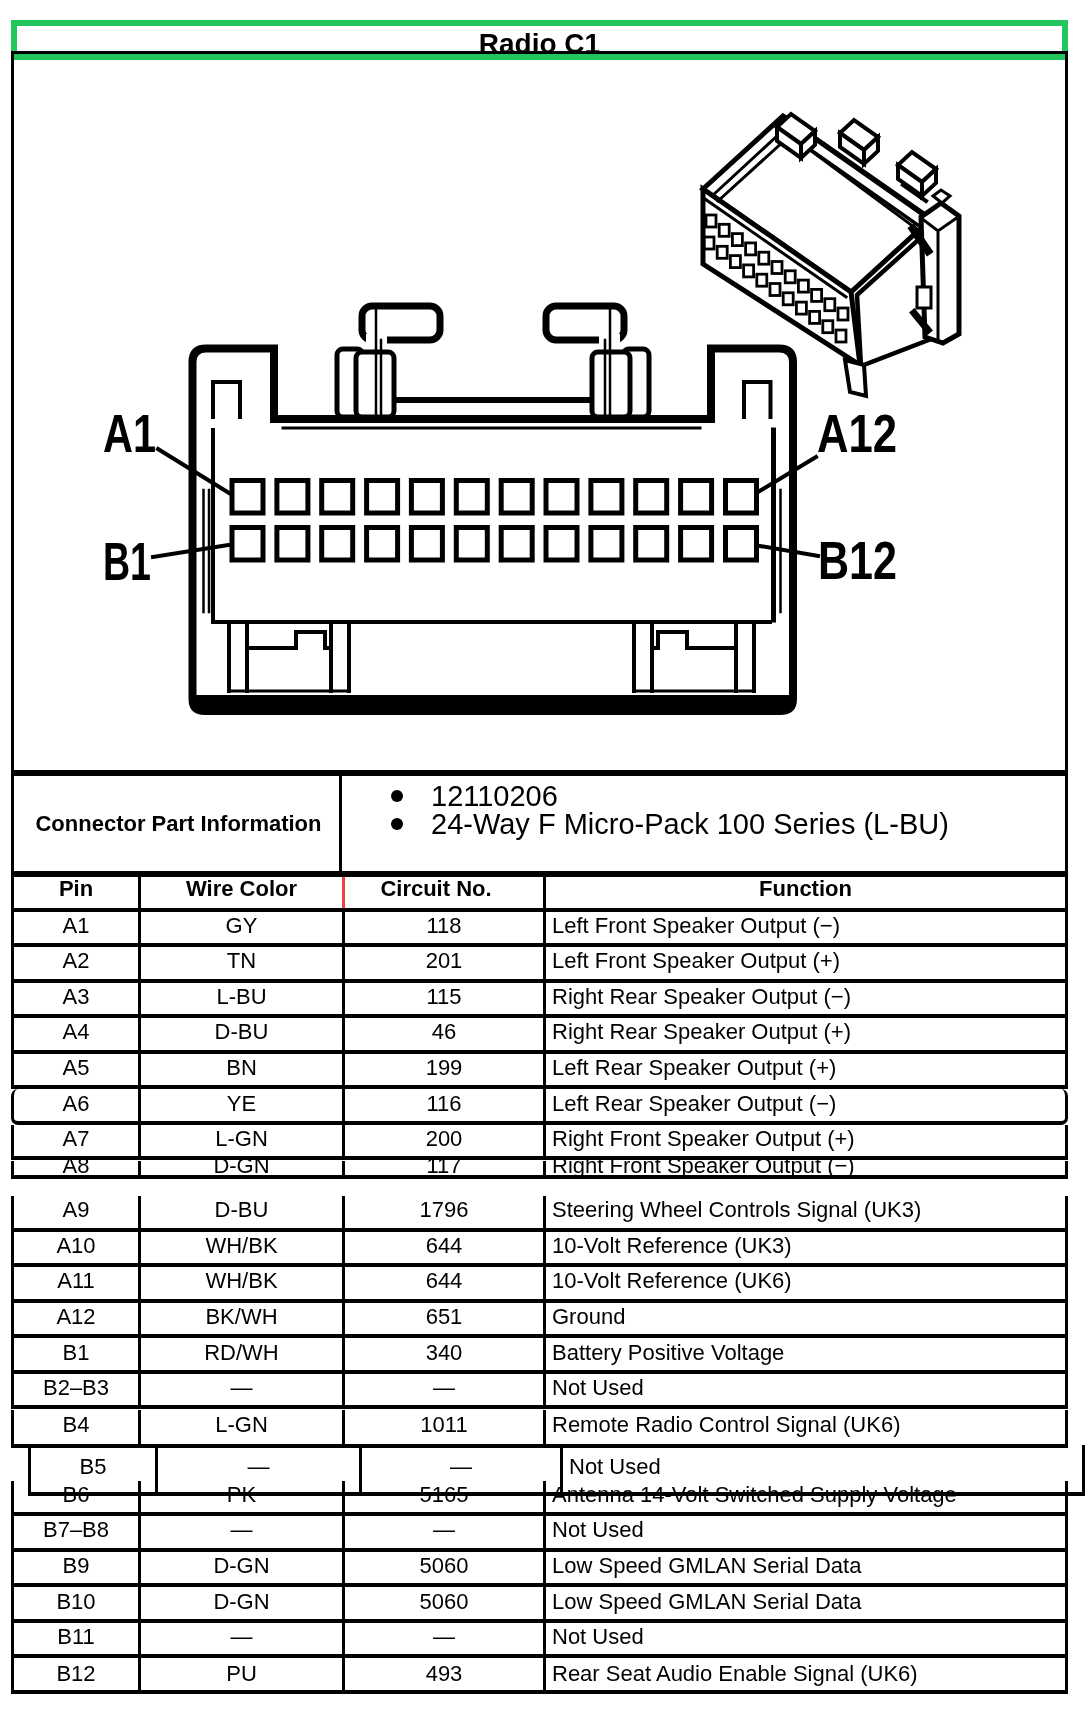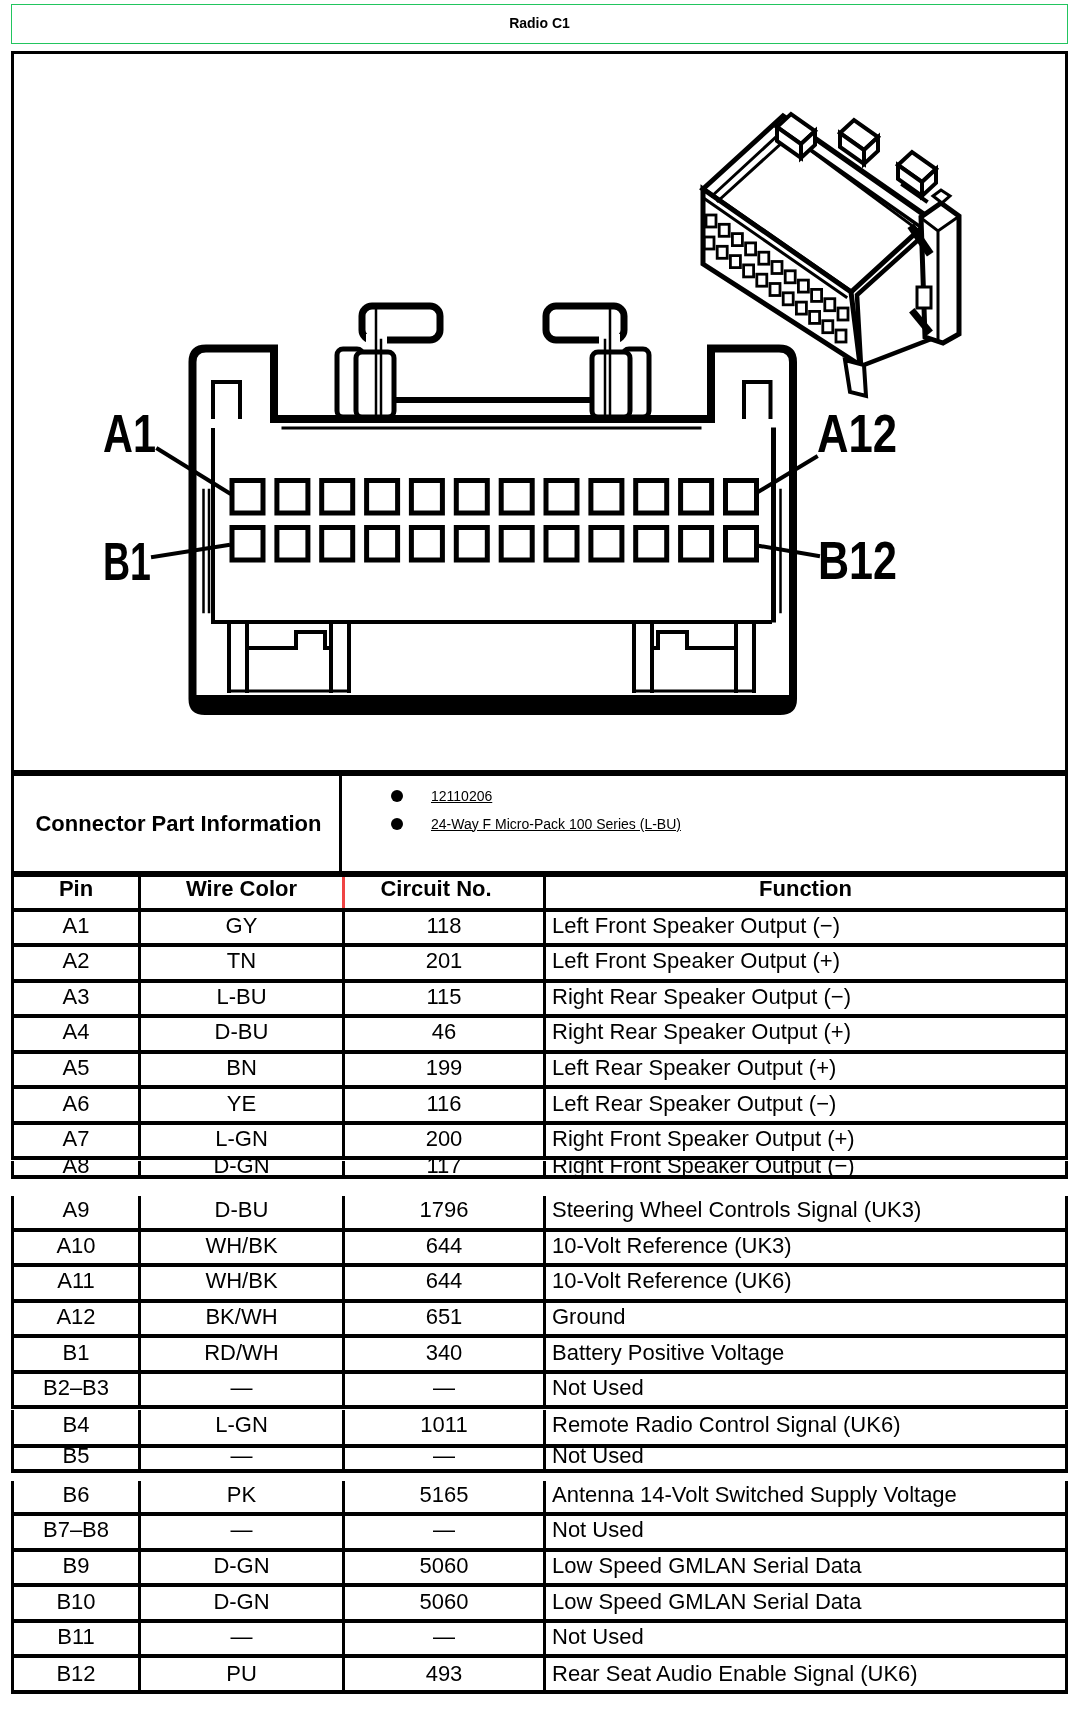--- a/index.html
+++ b/index.html
@@ -1,26 +1,26 @@
 <!DOCTYPE html>
 <html><head>
 <meta charset="utf-8">
 <style>
 html,body{margin:0;padding:0;background:#ffffff;}
 .page{position:relative;width:1090px;height:1715px;background:#ffffff;overflow:hidden;
   font-family:"Liberation Sans",sans-serif;color:#000;}
 .abs{position:absolute;box-sizing:border-box;}
-.titlebar{left:11px;top:4px;width:1057px;height:40px;border:1px solid #22c55e;
-  font-weight:bold;font-size:14px;text-align:center;line-height:36px;}
+.titlebar{left:11px;top:20px;width:1057px;height:40px;border:6px solid #22c55e;
+  font-weight:bold;font-size:28px;text-align:center;line-height:36px;}
 .diagbox{left:11px;top:51px;width:1057px;height:725px;border:3px solid #000;border-bottom-width:6px;}
 .inforow{left:11px;top:770px;width:1057px;height:107px;border:3px solid #000;border-top-width:6px;border-bottom-width:6px;}
 .infoleft{left:11px;top:770px;width:331px;height:107px;font-weight:bold;font-size:22px;
   display:flex;align-items:center;justify-content:center;padding-left:4px;box-sizing:border-box;}
 .vline{background:#000;}
-.inforight{left:377px;top:781.5px;width:680px;font-size:14px;line-height:28px;text-decoration:underline;}
+.inforight{left:377px;top:781.5px;width:680px;font-size:29px;line-height:28px;}
 .bullet{position:relative;padding-left:54px;margin-bottom:0;}
 .dot{position:absolute;left:14px;top:8px;width:12px;height:12px;border-radius:50%;background:#000;}
 .thead{left:11px;top:871px;width:1057px;height:40.5px;border:3px solid #000;border-top-width:6px;border-bottom-width:4px;
   font-weight:bold;font-size:22px;}
 .trow{position:absolute;box-sizing:border-box;left:11px;width:1057px;
   border:3px solid #000;border-top-width:0;border-bottom-width:4px;font-size:22px;}
 .trow:last-of-type{border-bottom-width:4.5px;}
 .trow:last-of-type .c1,.trow:last-of-type .c2,.trow:last-of-type .c3,.trow:last-of-type .c4{padding-bottom:0;}
 .c1,.c2,.c3,.c4{position:absolute;top:0;bottom:0;display:flex;align-items:center;box-sizing:border-box;padding-bottom:3px;}
 .c1{left:0;width:124px;justify-content:center;}
@@ -263,21 +263,21 @@
       <div class="c4">Right Rear Speaker Output (+)</div>
 </div>
 
 <div class="trow" style="top:1053.8px;height:35.6px;">
 <div class="c1">A5</div>
       <div class="c2">BN</div>
       <div class="c3">199</div>
       <div class="c4">Left Rear Speaker Output (+)</div>
 </div>
 
-<div class="trow" style="top:1089.3px;height:35.6px;">
+<div class="trow" style="top:1089.3px;height:35.6px;border-radius:7px;">
 <div class="c1">A6</div>
       <div class="c2">YE</div>
       <div class="c3">116</div>
       <div class="c4">Left Rear Speaker Output (−)</div>
 </div>
 
 <div class="trow" style="top:1124.9px;height:35.6px;">
 <div class="c1">A7</div>
       <div class="c2">L-GN</div>
       <div class="c3">200</div>
@@ -333,21 +333,21 @@
       <div class="c4">Not Used</div>
 </div>
 
 <div class="trow" style="top:1409.5px;height:38px;">
 <div class="c1">B4</div>
       <div class="c2">L-GN</div>
       <div class="c3">1011</div>
       <div class="c4">Remote Radio Control Signal (UK6)</div>
 </div>
 
-<div class="trow" style="top:1445.0px;height:28px;">
+<div class="trow" style="top:1445.0px;height:51px;margin-left:17px;">
 <div class="c1">B5</div>
       <div class="c2">—</div>
       <div class="c3">—</div>
       <div class="c4">Not Used</div>
 </div>
 
 <div class="trow" style="top:1480.6px;height:35.6px;">
 <div class="c1">B6</div>
       <div class="c2">PK</div>
       <div class="c3">5165</div>

